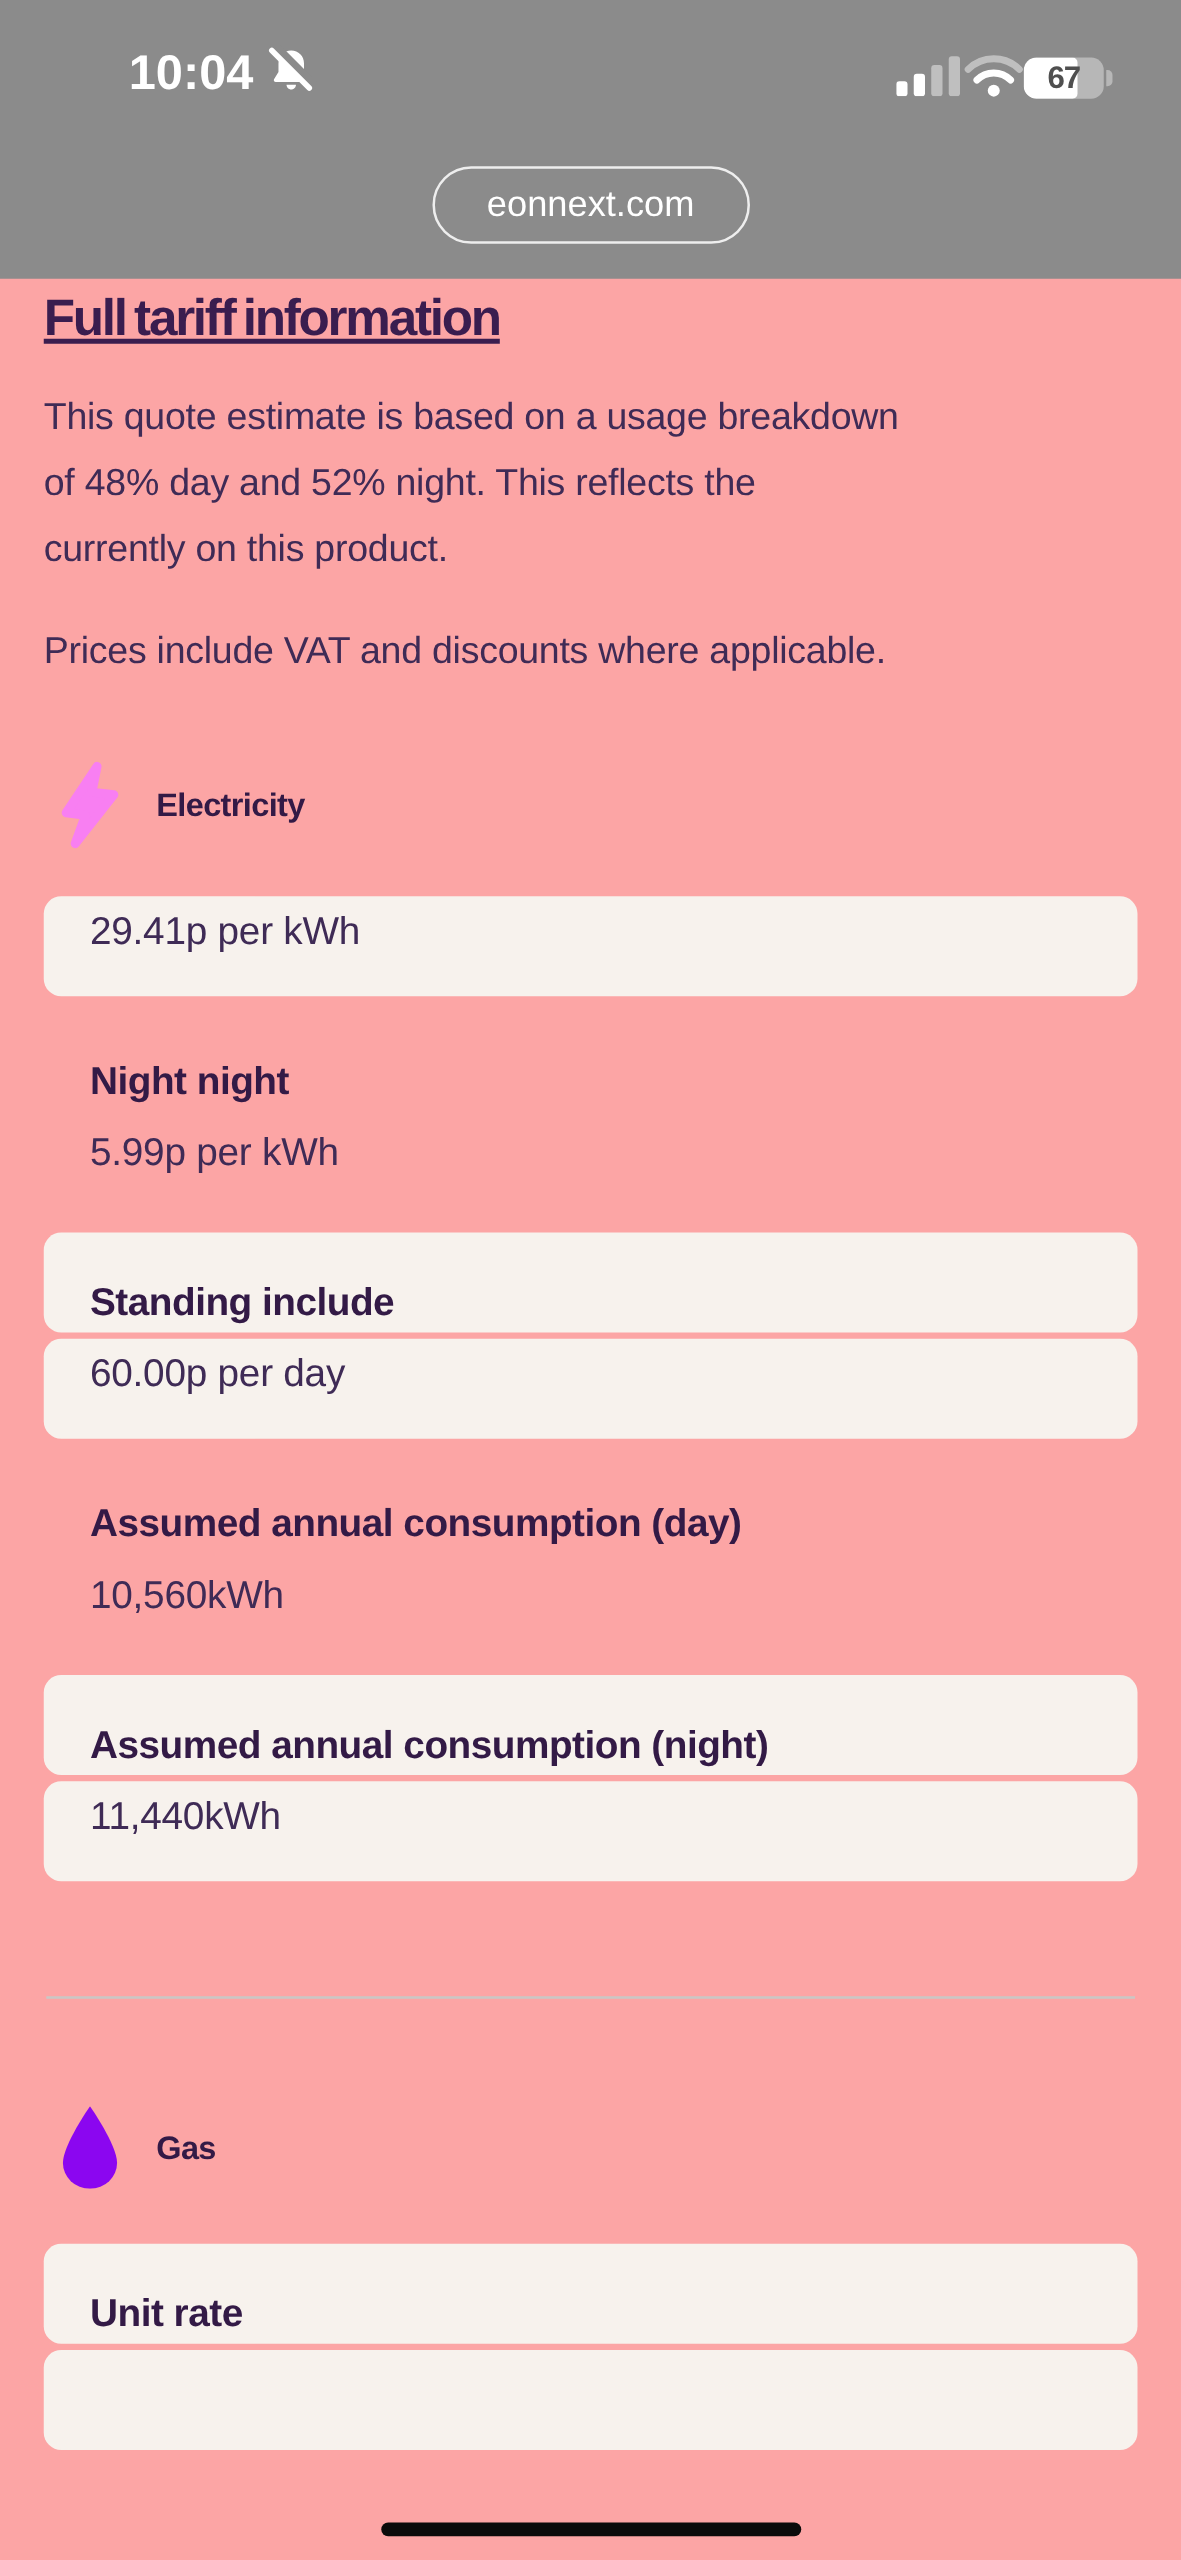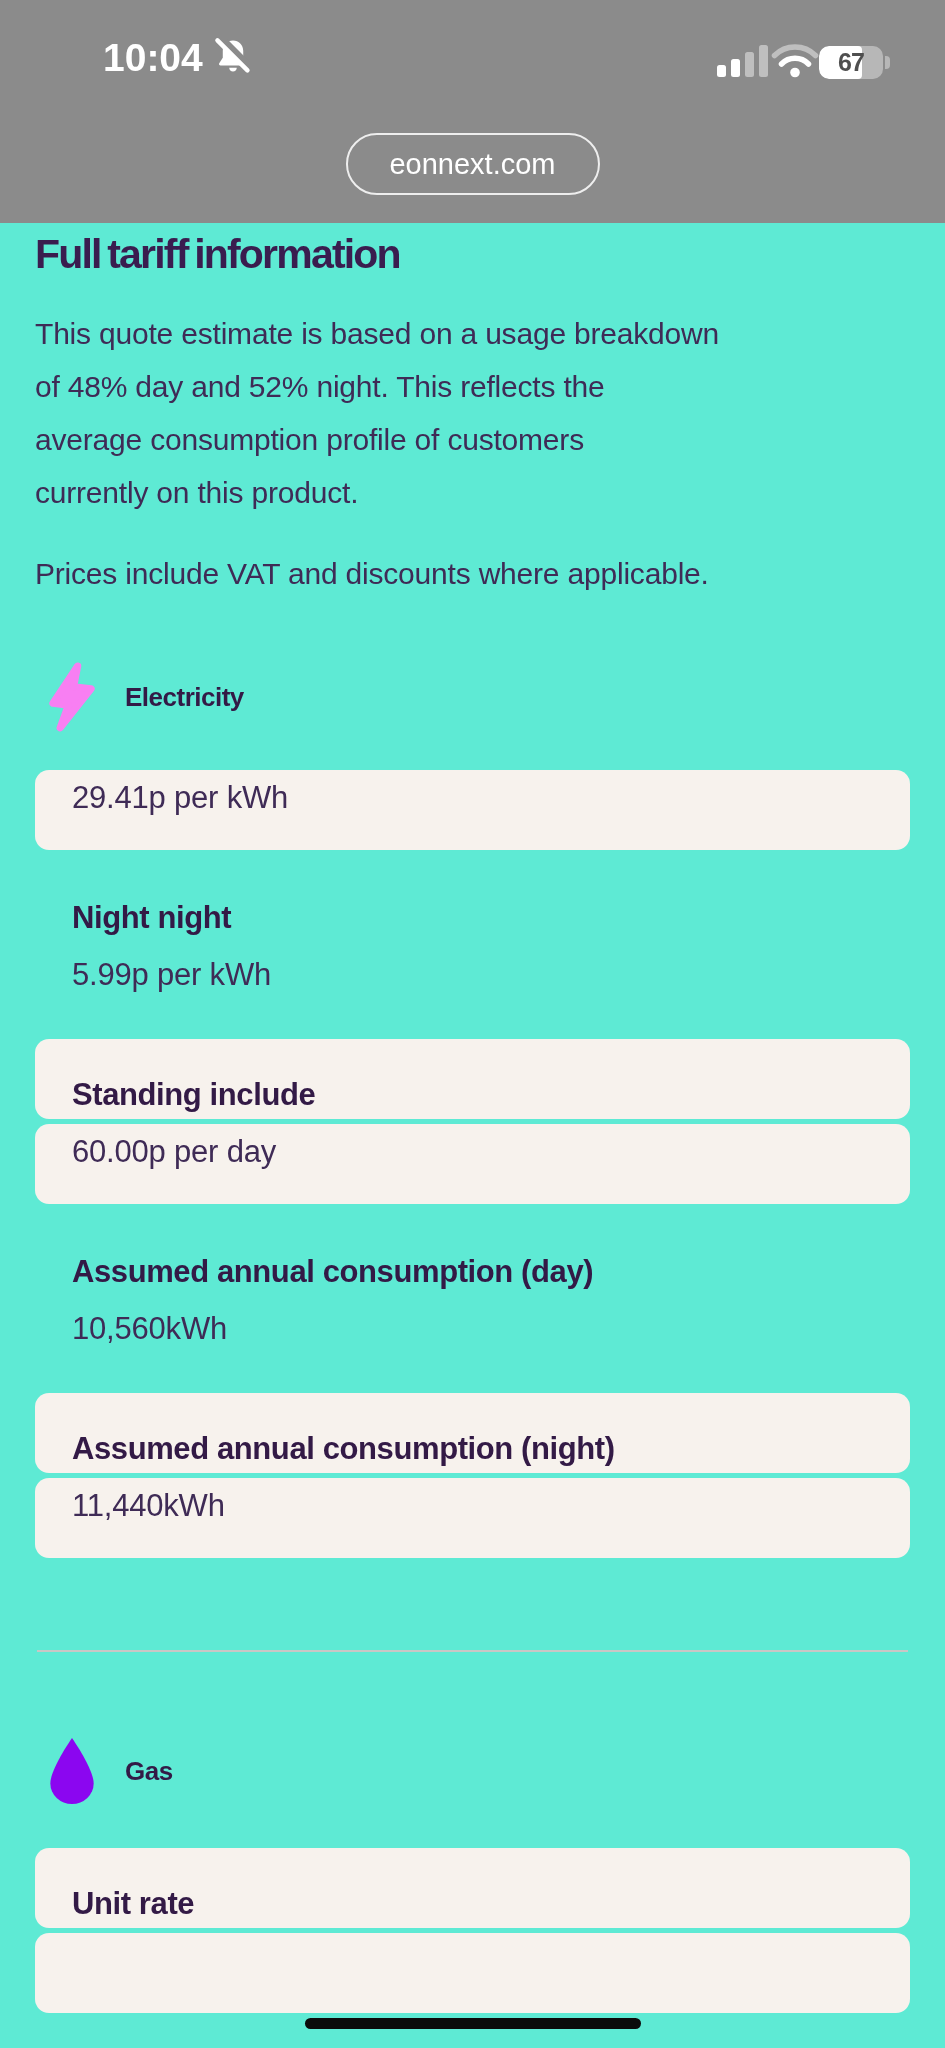--- a/index.html
+++ b/index.html
@@ -1,18 +1,18 @@
 <!DOCTYPE html>
 <html><head>
 <meta charset="utf-8">
 <style>
   html,body{margin:0;padding:0;background:#444;}
   .screen{
     width:945px;height:2048px;margin:0 auto;position:relative;overflow:hidden;
-    background:#5eead4;
+    background:#fca5a5;
     font-family:"Liberation Sans","DejaVu Sans",sans-serif;
     -webkit-font-smoothing:antialiased;
   }
   
   .chrome{height:223px;background:#8b8b8b;position:relative;}
   .time-group{position:absolute;left:103px;top:36px;display:flex;align-items:center;gap:10px;}
   .time-text{color:#fff;font-size:39px;font-weight:bold;letter-spacing:0;}
   .right-icons{position:absolute;right:55px;top:42px;display:flex;align-items:center;gap:0;}
   .battery{position:relative;width:64px;height:33px;border-radius:10px;background:rgba(255,255,255,0.38);overflow:hidden;}
   .battery-fill{position:absolute;left:0;top:0;bottom:0;width:67%;background:#fff;border-radius:10px 4px 4px 10px;}
@@ -22,21 +22,21 @@
   .battery-wrap{display:flex;align-items:center;}
   .url-pill{
     position:absolute;left:50%;transform:translateX(-50%);top:133px;height:62px;box-sizing:border-box;
     padding:12px 42px;border:2px solid rgba(255,255,255,0.85);border-radius:33px;
     display:flex;align-items:center;color:#fff;font-size:29px;background:transparent;
   }
   
   .page{padding:0 35px;}
   .page-title{
     margin:8px 0 0;font-size:41px;line-height:46px;font-weight:bold;color:#3a1d4f;
-    letter-spacing:-1.8px;word-spacing:-3px;
+    letter-spacing:-1.8px;word-spacing:-3px;text-decoration:underline;
   }
   .para{margin:30px 0 0;font-size:30px;line-height:53px;color:#3f2b56;letter-spacing:-0.2px;}
   .para div{white-space:nowrap;}
   .para.single{margin-top:28px;}
   .section-header{margin-top:62px;display:flex;align-items:center;}
   .icon-slot{width:74px;display:flex;justify-content:center;align-items:center;}
   .section-title{margin-left:16px;font-size:26px;font-weight:bold;color:#331a46;letter-spacing:-0.5px;}
   .rows{margin-top:38px;display:flex;flex-direction:column;gap:12px;}
   .row{display:flex;flex-direction:column;gap:5px;}
   .cell{min-height:80px;border-radius:14px;padding:0 37px;display:flex;box-sizing:border-box;}
@@ -99,21 +99,20 @@
     </div>
   </div>
 
   <div class="page">
 
     <h1 class="page-title">Full tariff information</h1>
 
     <div class="para">
       <div>This quote estimate is based on a usage breakdown</div>
       <div>of 48% day and 52% night. This reflects the</div>
-      <div>average consumption profile of customers</div>
       <div>currently on this product.</div>
     </div>
 
     <div class="para single">Prices include VAT and discounts where applicable.</div>
 
     <div class="section-header">
       <span class="icon-slot">
         <svg width="58" height="70" viewBox="0 0 55 68">
           <path d="M33 4 L9 40 L24 42 L16 64 L46 26 L29 24 Z" stroke-linejoin="round" stroke-width="7" fill="#f87ff2" stroke="#f87ff2"></path>
         </svg>

